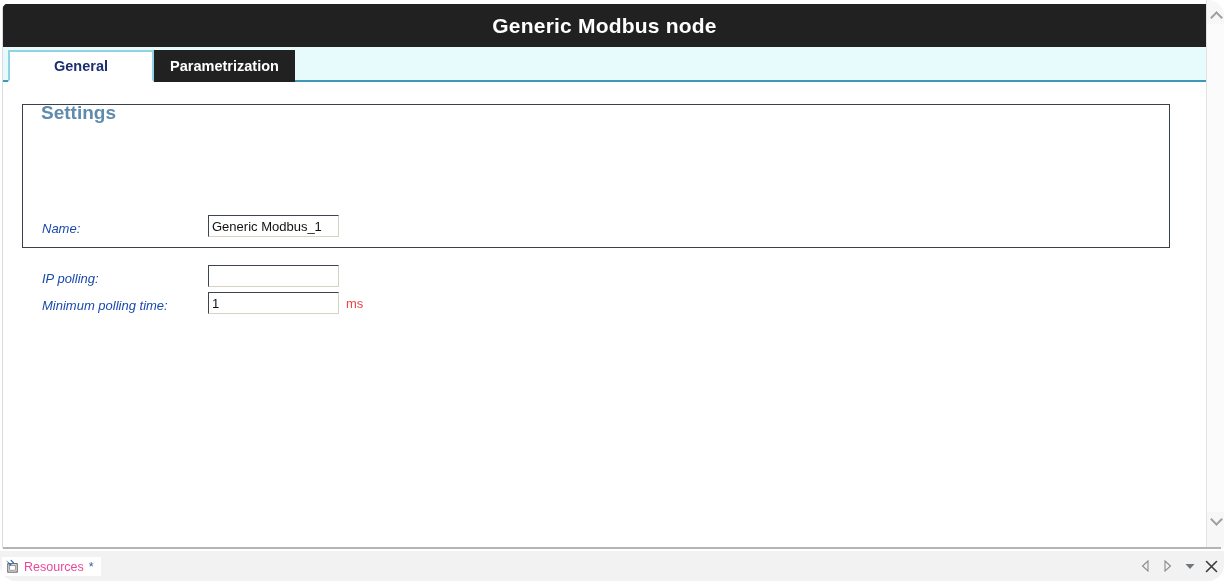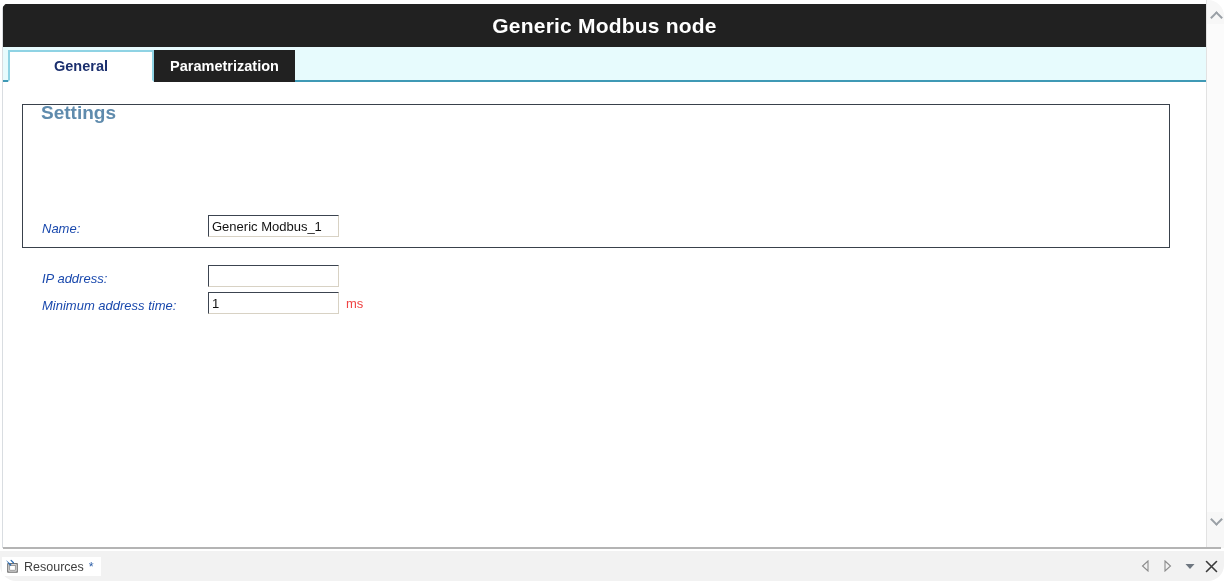--- a/index.html
+++ b/index.html
@@ -212,21 +212,21 @@
     left: 2px; top: 6px;
     height: 19px;
     padding: 0 7px 0 3px;
     background: #ffffff;
     display: flex;
     align-items: center;
     gap: 4px;
     cursor: pointer;
   }
   .resources-tab .res-label {
-    color: #404040;
+    color: #ec4899;
     font-size: 12.5px;
     font-family: "Liberation Sans", sans-serif;
   }
   .resources-tab .res-star {
     color: #2d5fa8;
     font-size: 12.5px;
     line-height: 8px;
     margin-left: 1px;
   }
   .res-icon { width: 15px; height: 15px; display: block; }
@@ -272,28 +272,28 @@
     <div class="group-legend">Settings</div>
 
     <div class="form-row row-name">
       <span class="field-label">Name:</span>
     </div>
     <div class="text-input in-name">
       <span>Generic Modbus_1</span>
     </div>
 
     <div class="form-row row-ip">
-      <span class="field-label">IP address:</span>
+      <span class="field-label">IP polling:</span>
     </div>
     <div class="text-input in-ip">
       <span></span>
     </div>
 
     <div class="form-row row-polling">
-      <span class="field-label">Minimum address time:</span>
+      <span class="field-label">Minimum polling time:</span>
     </div>
     <div class="text-input in-polling">
       <span>1</span>
     </div>
     <span class="unit-label">ms</span>
 
   </div>
 
   <div class="vscrollbar">
     <div class="vsb-arrow up">

